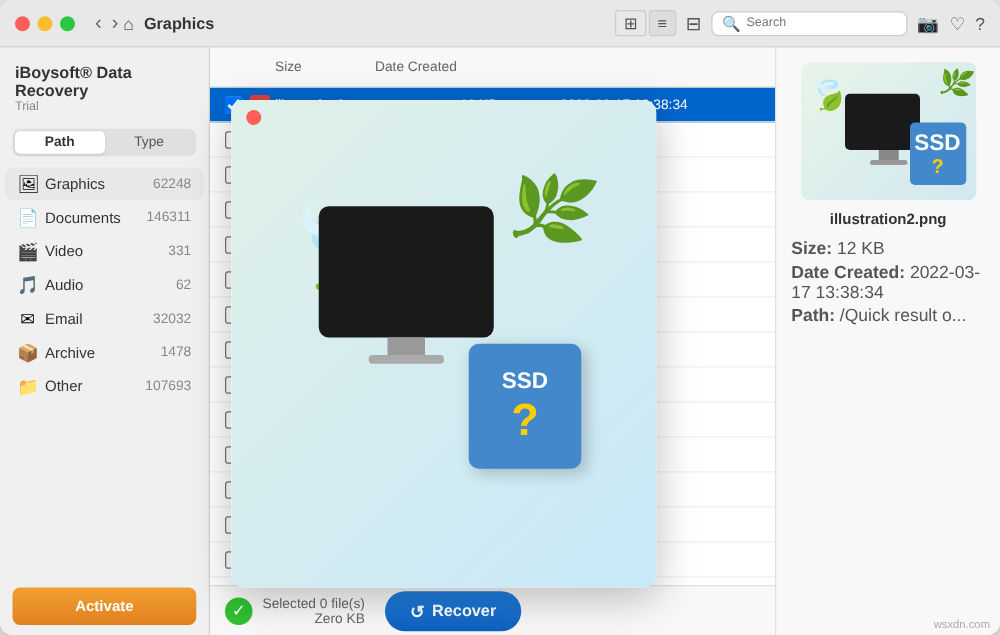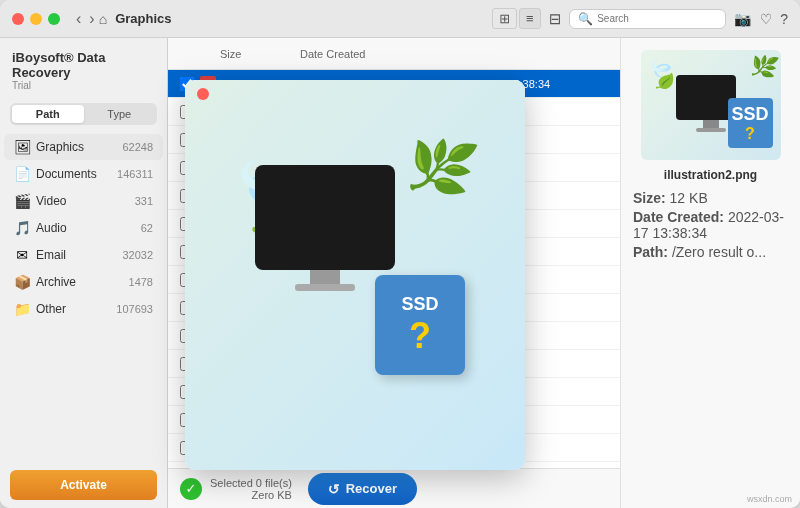--- a/index.html
+++ b/index.html
@@ -775,21 +775,21 @@
       <div class="file-info-row">
         <span class="file-info-label">Size:</span>
         <span>12 KB</span>
       </div>
       <div class="file-info-row">
         <span class="file-info-label">Date Created:</span>
         <span>2022-03-17 13:38:34</span>
       </div>
       <div class="file-info-row">
         <span class="file-info-label">Path:</span>
-        <span>/Zero result o...</span>
+        <span>/Quick result o...</span>
       </div>
     </div>
   </div>
 </div>
 
 <div class="preview-overlay">
   <button class="preview-close"></button>
   <div class="preview-content">
     <div class="big-imac-wrapper">
       <span class="big-leaf-left">🍃</span>

